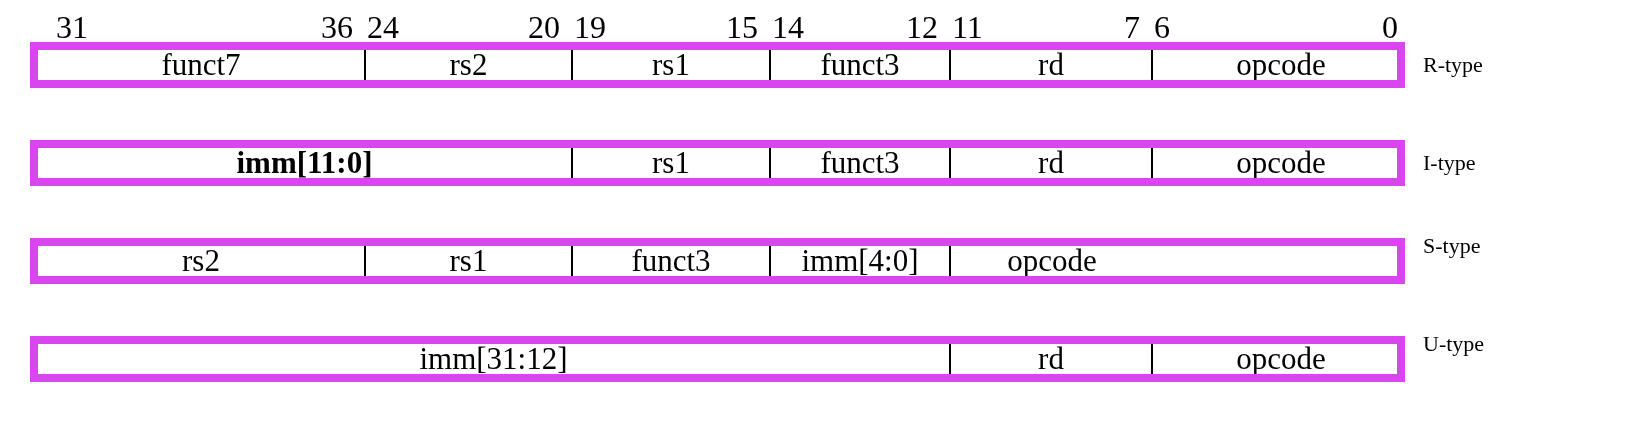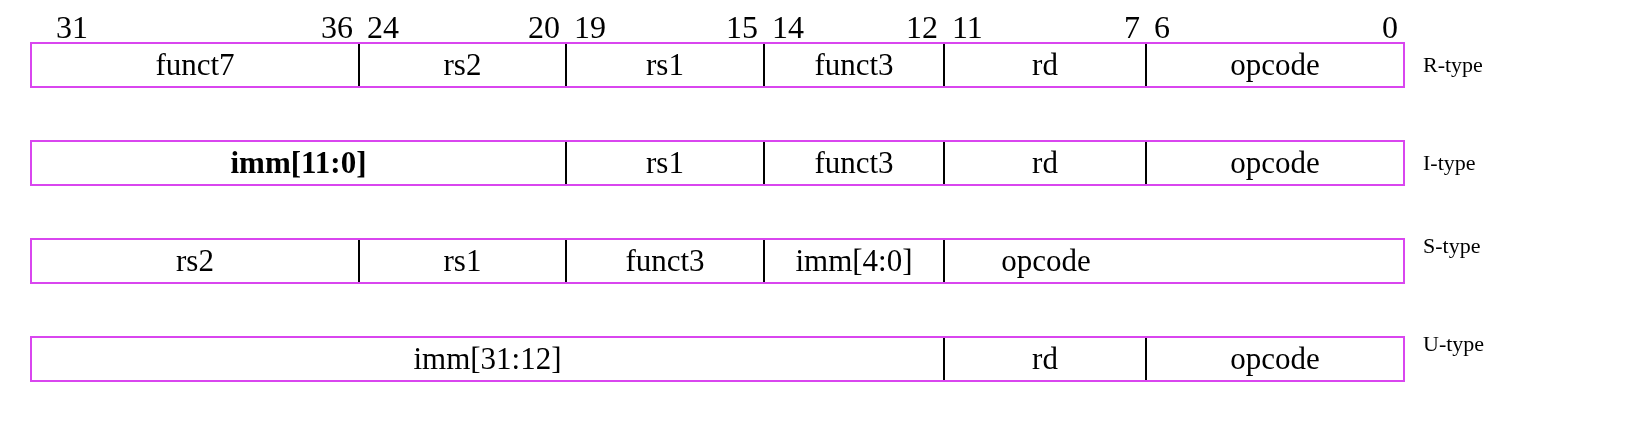--- a/index.html
+++ b/index.html
@@ -33,21 +33,21 @@
     display: flex;
     align-items: center;
     height: 46px;
     margin-bottom: 52px;
   }
   .boxes {
     display: grid;
     grid-template-columns: 328px 207px 198px 180px 202px 256px;
     width: 1375px;
     height: 46px;
-    border: 2px solid #d946ef;
+    border: 8px solid #d946ef;
     background: #fff;
   }
   .cell {
     border-right: 2px solid #000;
     display: flex;
     align-items: center;
     justify-content: center;
     font-size: 31px;
     white-space: nowrap;
     overflow: hidden;

